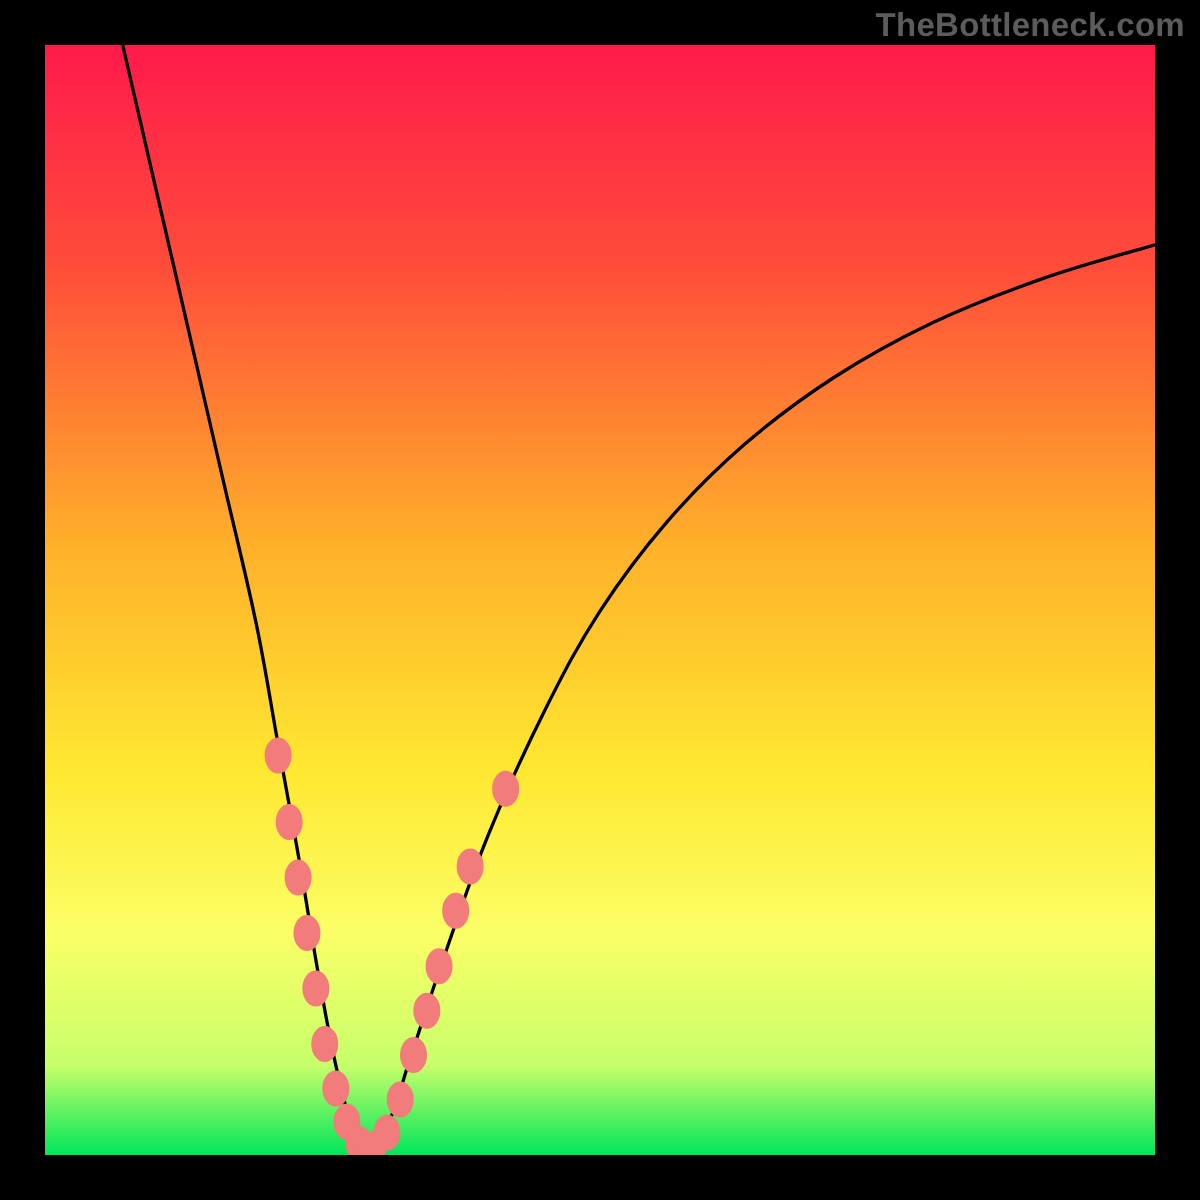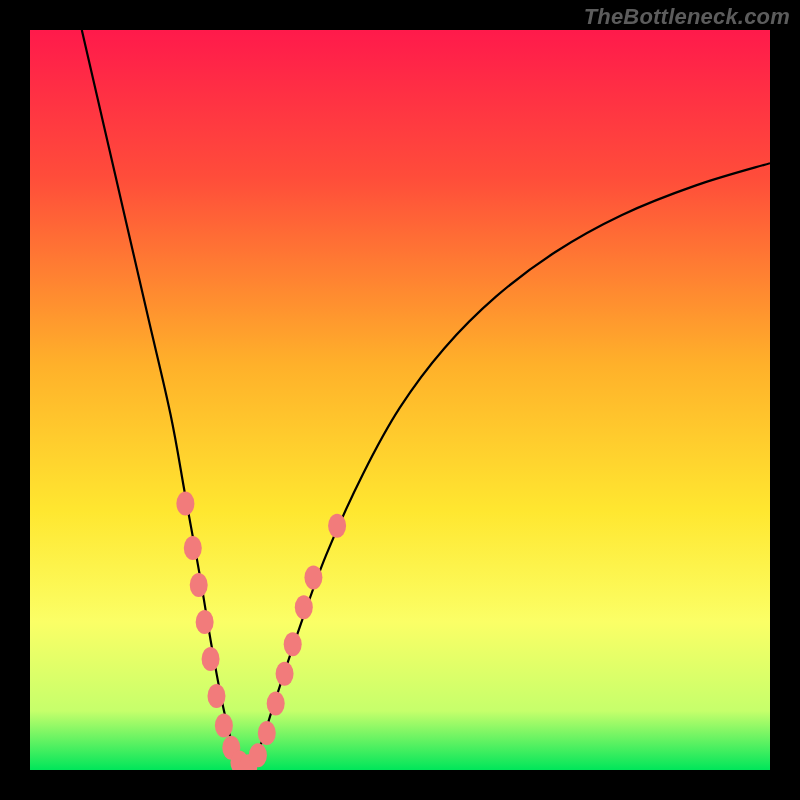--- a/index.html
+++ b/index.html
@@ -9,21 +9,20 @@
     height: 800px;
     background: #000;
     overflow: hidden;
     font-family: Arial, Helvetica, sans-serif;
   }
   .outer {
     position: relative;
     width: 800px;
     height: 800px;
     background: #000;
-    font-style: italic;
   }
   .watermark {
     position: absolute;
     top: 4px;
     right: 10px;
     font-size: 22px;
     font-weight: 600;
     color: #5c5c5c;
     letter-spacing: 0.2px;
     z-index: 3;

